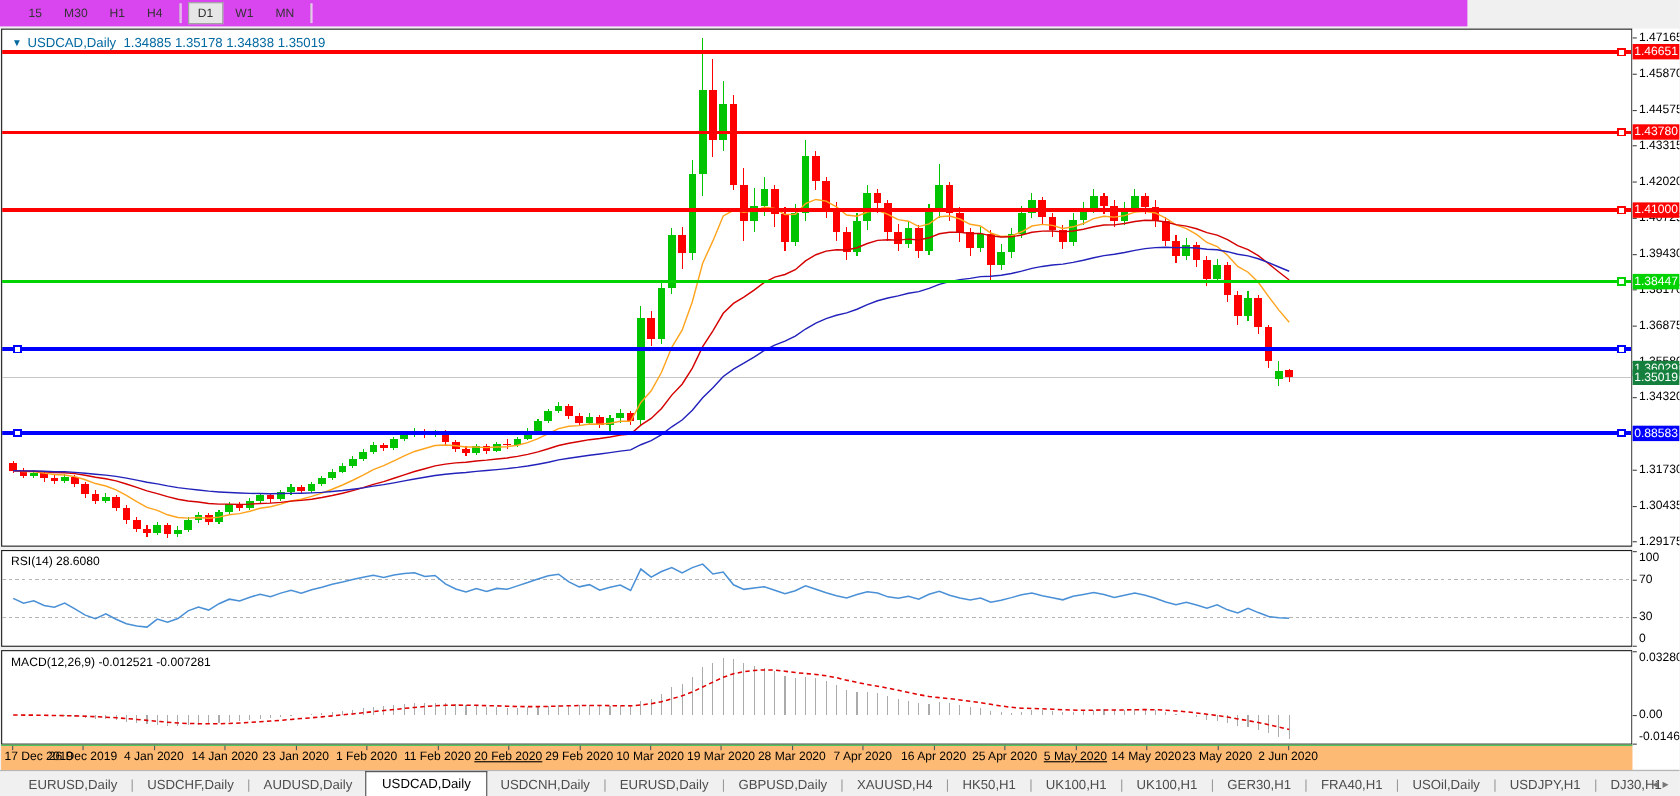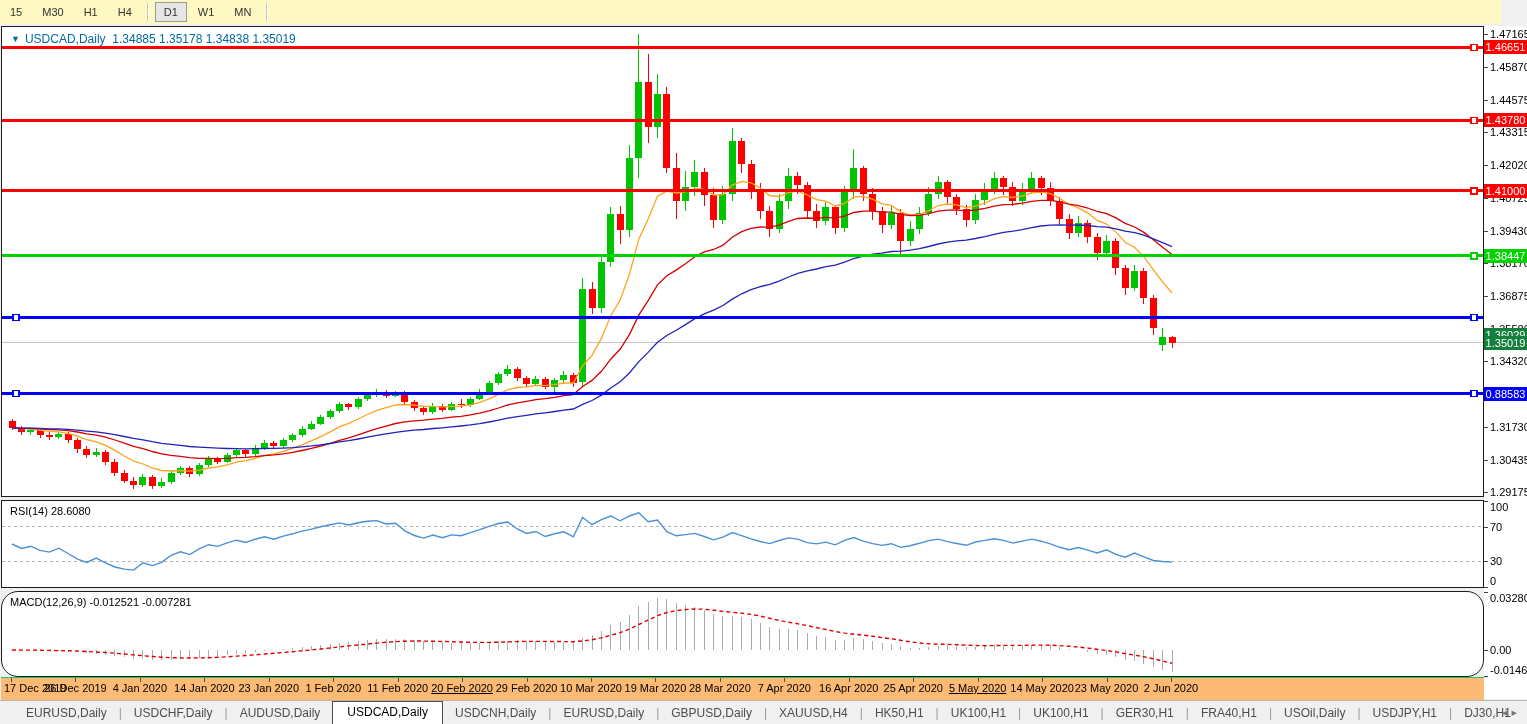--- a/index.html
+++ b/index.html
@@ -1,31 +1,31 @@
 <!DOCTYPE html>
 <html><head>
 <meta charset="utf-8">
 <style>
   * { margin:0; padding:0; box-sizing:border-box; }
   html,body { width:1527px; height:724px; overflow:hidden; background:#f0f0f0;
     font-family:"Liberation Sans","DejaVu Sans",sans-serif; -webkit-user-select:none; user-select:none; }
   #app { position:relative; width:1527px; height:724px; background:#f0f0f0; }
 
   
-  #toolbar { position:absolute; left:0; top:0; width:1501px; height:24px;
-    background:#fef9c3; display:flex; align-items:center; padding-left:0; }
+  #toolbar { position:absolute; left:0; top:0; width:1334px; height:24px;
+    background:#d946ef; display:flex; align-items:center; padding-left:16px; }
   .tf-btn { font-size:11px; color:#333; padding:3px 8px; margin:0 1px; border:1px solid transparent; cursor:default; }
   .tf-btn.active { background:#e6e6e6; border:1px solid #9a9a9a; }
   .tf-sep { width:2px; height:18px; border-left:1px solid #c6c6c6; border-right:1px solid #ffffff; margin:0 5px; }
 
   
   .pane { position:absolute; left:1px; width:1483px; background:#ffffff; border:1px solid #1c1c1c; }
   #pane-main { top:26px;  height:471px; }
   #pane-rsi  { top:500px; height:88px; }
-  #pane-macd { top:591px; height:86px;border-radius:17px; }
+  #pane-macd { top:591px; height:86px; }
   .pane svg { position:absolute; left:0; top:0; }
 
   #ohlc-title { position:absolute; left:9px; top:5px; font-size:12px; color:#0369a1; white-space:nowrap; }
   #ohlc-title .tri { font-size:9px; margin-right:5px; position:relative; top:-1px; }
   .pane-label { position:absolute; left:8px; top:4px; font-size:11px; color:#000; white-space:nowrap; }
 
   
   #price-axis { position:absolute; left:1484px; top:26px; width:43px; height:673px;
     background:#ffffff; overflow:hidden; }
   .tick-dash { position:absolute; left:0; width:4px; height:1px; background:#444; }

